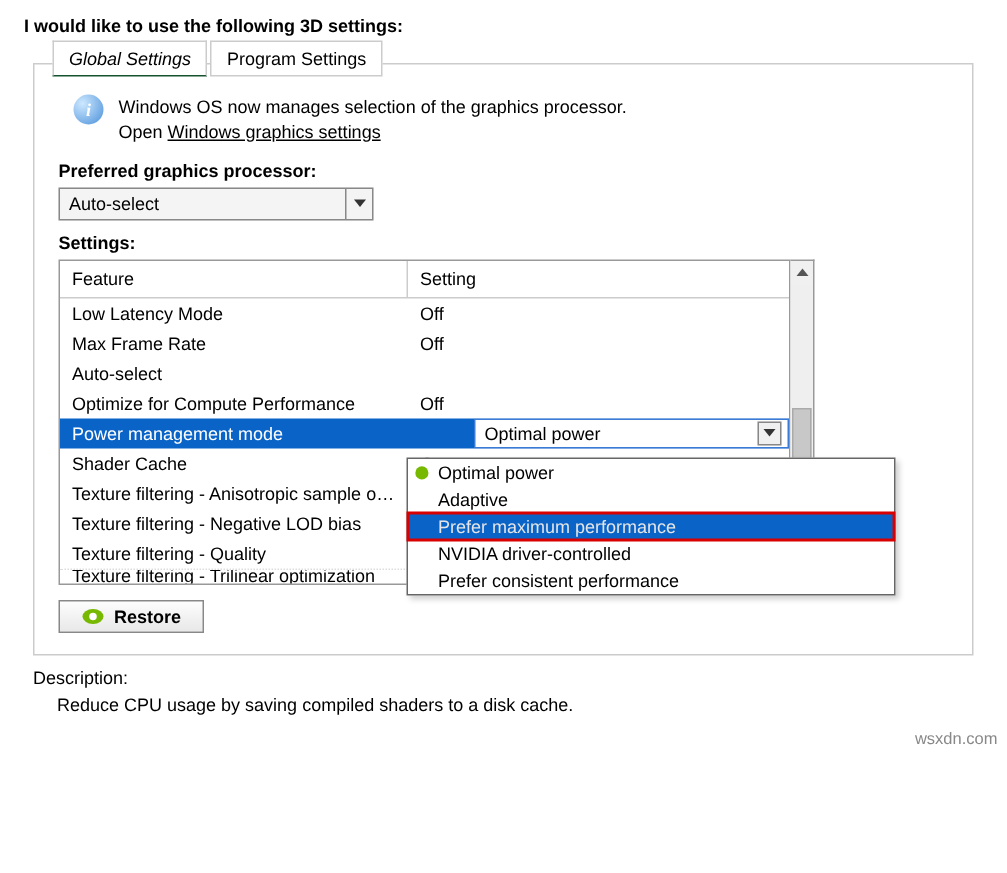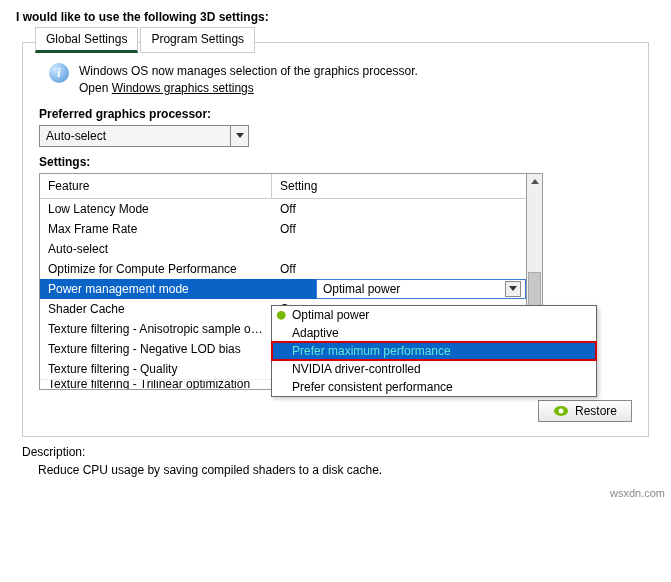--- a/index.html
+++ b/index.html
@@ -1,21 +1,21 @@
 <!DOCTYPE html>
 <html><head>
 <meta charset="utf-8">
 <style>
 * { box-sizing: border-box; font-family: "Segoe UI", Tahoma, sans-serif; }
 body { margin: 0; padding: 0; width: 671px; height: 582px; background: #fff; font-size: 12px; color: #000; }
 .header-title { font-weight: bold; padding: 10px 0 0 16px; }
 .panel { border: 1px solid #ccc; margin: 18px 22px 8px 22px; padding: 0 16px 14px 16px; position: relative; }
 .tabs { position: absolute; top: -16px; left: 12px; display: flex; }
 .tab { background: #fff; border: 1px solid #ccc; padding: 4px 10px; font-size: 12px; margin-right: 2px; cursor: pointer; }
-.tab.active { border-bottom: 3px solid #14532d; position: relative; z-index: 2; }
+.tab.active { border-bottom: 1px solid #14532d; position: relative; z-index: 2; font-style: italic; }
 .info-row { display: flex; align-items: flex-start; margin: 20px 0 10px 10px; }
 .info-icon { width: 20px; height: 20px; border-radius: 50%; background: radial-gradient(circle at 30% 30%, #cde8ff, #4a90d9); display: flex; align-items: center; justify-content: center; color: #fff; font-weight: bold; font-style: italic; font-family: Georgia, serif; margin-right: 10px; flex-shrink: 0; }
 .info-text { line-height: 1.4; }
 .link { color: #000000; text-decoration: underline; cursor: pointer; }
 .label-row { margin: 8px 0 4px 0; font-weight: bold; }
 .combo { display: inline-flex; align-items: center; border: 1px solid #888; background: #f4f4f4; height: 22px; width: 210px; }
 .combo-text { flex: 1; padding: 0 6px; }
 .combo-btn { width: 18px; height: 20px; display: flex; align-items: center; justify-content: center; border-left: 1px solid #888; }
 .chev::before { content: ""; display: block; width: 0; height: 0; border-left: 4px solid transparent; border-right: 4px solid transparent; border-top: 5px solid #333; }
 .grid-wrap { position: relative; display: flex; margin-top: 4px; }
@@ -29,28 +29,28 @@
 .gr .gc-feature { width: 232px; padding: 0 8px; overflow: hidden; white-space: nowrap; text-overflow: ellipsis; }
 .gr .gc-setting { flex: 1; padding: 0 8px; }
 .gr.sel { background: #0a64c8; color: #fff; gap: 44px; }
 .gr.sel .gc-setting { background: #fff; color: #000; display: flex; align-items: center; border: 1px solid #3a7bd5; height: 20px; padding: 0 4px 0 6px; }
 .gr.sel .gc-setting .dd-btn { margin-left: auto; width: 16px; height: 16px; border: 1px solid #888; background: #f0f0f0; display: flex; align-items: center; justify-content: center; }
 .dropdown-pop { position: absolute; left: 232px; top: 132px; width: 326px; background: #fff; border: 1px solid #666; box-shadow: 2px 2px 4px rgba(0,0,0,.2); z-index: 20; }
 .dd-item { padding: 2px 4px 2px 20px; height: 18px; display: flex; align-items: center; position: relative; }
 .dd-item.first { padding-left: 4px; }
 .dd-item .nv-icon { width: 14px; height: 10px; margin-right: 2px; display: inline-block; }
 .nv-icon svg { display: block; }
-.dd-item.hl { background: #0a64c8; color: #5eead4; outline: 2px solid #d80000; outline-offset: -1px; }
+.dd-item.hl { background: #0a64c8; color: #e5e5e5; outline: 2px solid #d80000; outline-offset: -1px; }
 .vbar { width: 16px; display: flex; flex-direction: column; border: 1px solid #999; border-left: none; }
 .vbar-btn { height: 16px; background: #f0f0f0; display:flex; align-items:center; justify-content:center; }
 .vbar-btn .chevup::before { content:""; width:0; height:0; border-left:4px solid transparent; border-right:4px solid transparent; border-bottom:5px solid #555; display:block; }
 .vbar-btn .chevdn::before { content:""; width:0; height:0; border-left:4px solid transparent; border-right:4px solid transparent; border-top:5px solid #555; display:block; }
 .vbar-track { flex: 1; background: #efefef; position: relative; }
 .vbar-thumb { position: absolute; left: 1px; right: 1px; top: 82px; height: 40px; background: #c8c8c8; border: 1px solid #aaa; }
-.restore-row { display: flex; justify-content: flex-end; margin-top: 10px; }
+.restore-row { display: flex; justify-content: flex-start; margin-top: 10px; font-weight: bold; }
 .restore-btn { display: inline-flex; align-items: center; border: 1px solid #888; background: linear-gradient(#fdfdfd,#e8e8e8); padding: 3px 14px; cursor: pointer; }
 .restore-btn .nv-eye { width: 16px; height: 12px; margin-right: 6px; }
 .desc-block { margin: 6px 22px 0 22px; }
 .desc-title { margin-bottom: 4px; }
 .desc-text { padding-left: 16px; }
 .footer-mark { text-align: right; color: #888; font-size: 11px; padding: 10px 6px 0 0; }
 </style>
 </head>
 <body>
 

